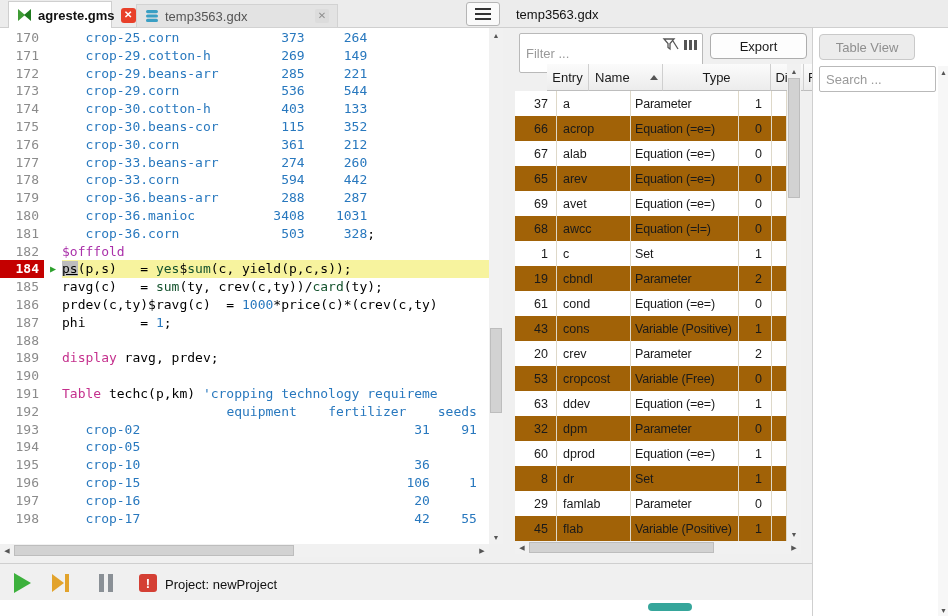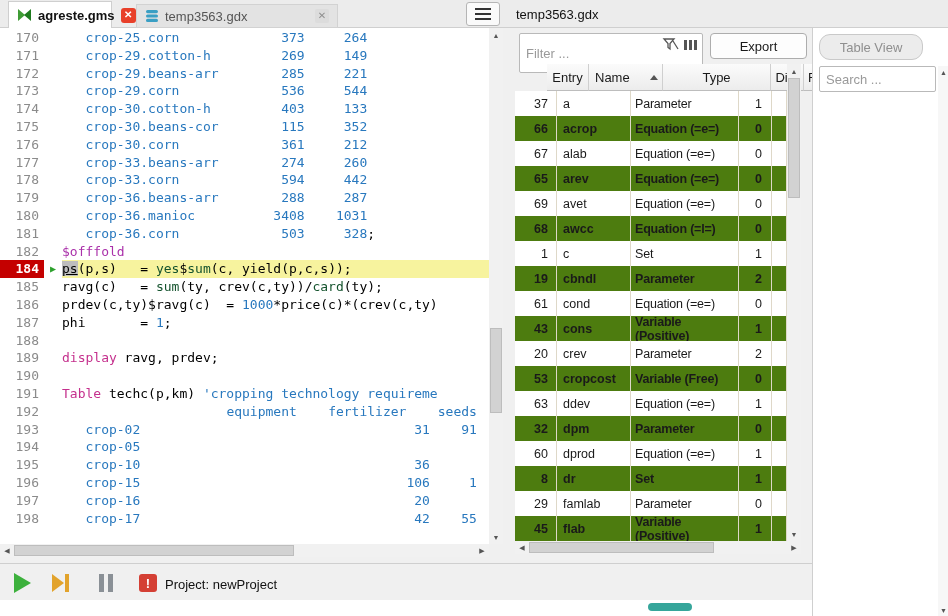--- a/index.html
+++ b/index.html
@@ -59,21 +59,21 @@
   .hcell{height:27px;background:linear-gradient(#fbfbfb,#ececec);border-right:1px solid #cfcfcf;border-bottom:1px solid #bdbdbd;
          display:flex;align-items:center;color:#1a1a1a;}
   .h-entry{width:42px;justify-content:center;}
   .h-name{width:74px;padding-left:6px;}
   .h-type{width:108px;justify-content:center;}
   .h-dim{width:33px;justify-content:center;}
   .h-rec{width:15px;padding-left:4px;overflow:hidden;}
   .sort-arrow{margin-left:auto;margin-right:4px;width:0;height:0;border-left:4px solid transparent;border-right:4px solid transparent;border-bottom:5px solid #555;}
   .tbody{position:absolute;left:3px;top:63px;width:272px;height:450px;overflow:hidden;background:#fff;}
   .trow{display:flex;height:25px;background:#fff;}
-  .trow.alt{background:#4d7c0f;font-weight:bold;}
+  .trow.alt{background:#a16207;}
   .tcell{height:25px;display:flex;align-items:center;border-right:1px solid #ded8c8;font-size:12.5px;color:#1a1a1a;overflow:hidden;}
   .c-entry{width:42px;justify-content:flex-end;padding-right:8px;}
   .c-name{width:74px;padding-left:6px;}
   .c-type{width:108px;padding-left:4px;letter-spacing:-0.2px;}
   .c-dim{width:33px;justify-content:flex-end;padding-right:9px;}
   .c-rec{width:15px;}
 
   
   .datapane{position:absolute;left:812px;top:28px;width:136px;height:588px;background:#fff;border-left:1px solid #cfcfcf;}
   .searchwrap{position:absolute;left:6px;top:38px;width:117px;height:26px;}
@@ -335,21 +335,21 @@
       <span class="arr" style="left:0;bottom:0;width:14px;height:14px;">▼</span>
     </div>
     <div class="sb" style="left:3px;top:513px;width:286px;height:13px;">
       <span class="arr" style="left:0;top:0;width:14px;height:13px;">◀</span>
       <span class="thumb" style="top:1px;height:11px;left:14px;width:185px;"></span>
       <span class="arr" style="right:0;top:0;width:14px;height:13px;">▶</span>
     </div>
   </div>
 
   <div class="datapane">
-    <button class="btn disabled" style="left:6px;top:6px;width:104px;border-radius:11px;">Table View</button>
+    <button class="btn disabled" style="left:6px;top:6px;width:96px;">Table View</button>
     <div class="searchwrap">
       <input type="text" placeholder="Search ..." style="">
     </div>
     <div class="sb" style="left:125px;top:38px;width:11px;height:550px;background:#f7f7f7;">
       <span class="arr" style="left:0;top:0;width:11px;height:12px;background:#f7f7f7;">▲</span>
       <span class="arr" style="left:0;bottom:0;width:11px;height:12px;background:#f7f7f7;">▼</span>
     </div>
   </div>
 
   <div class="statusbar">

